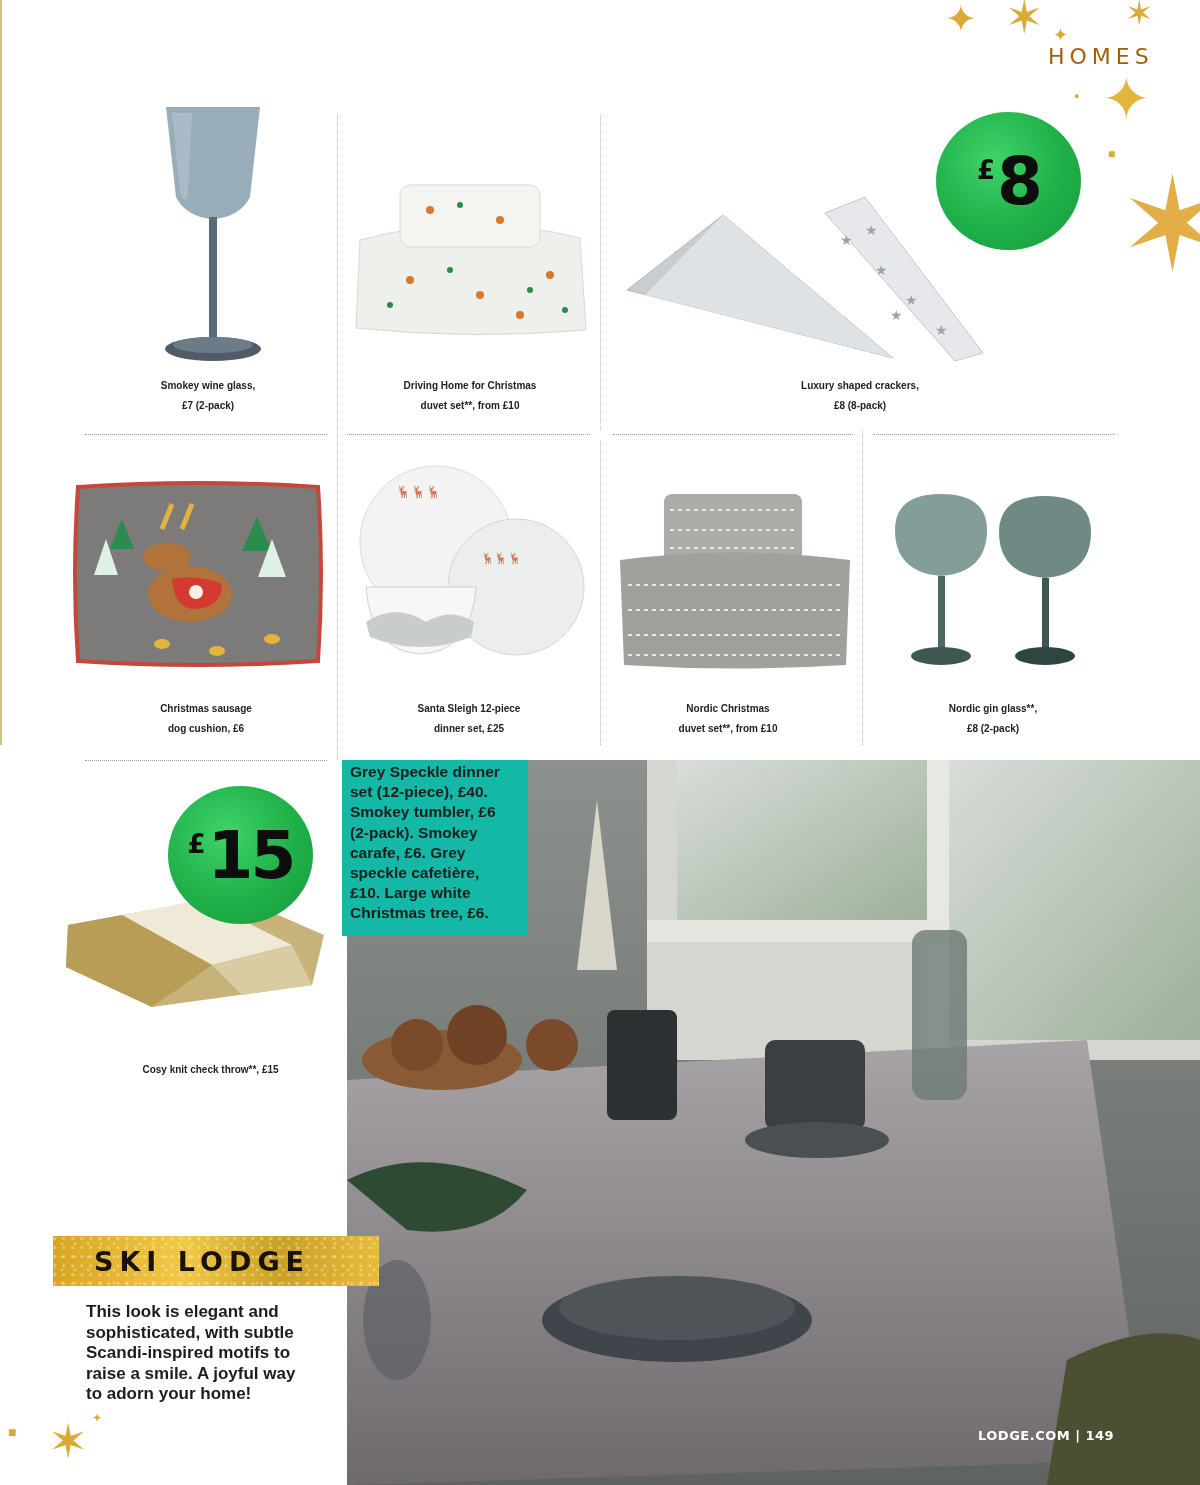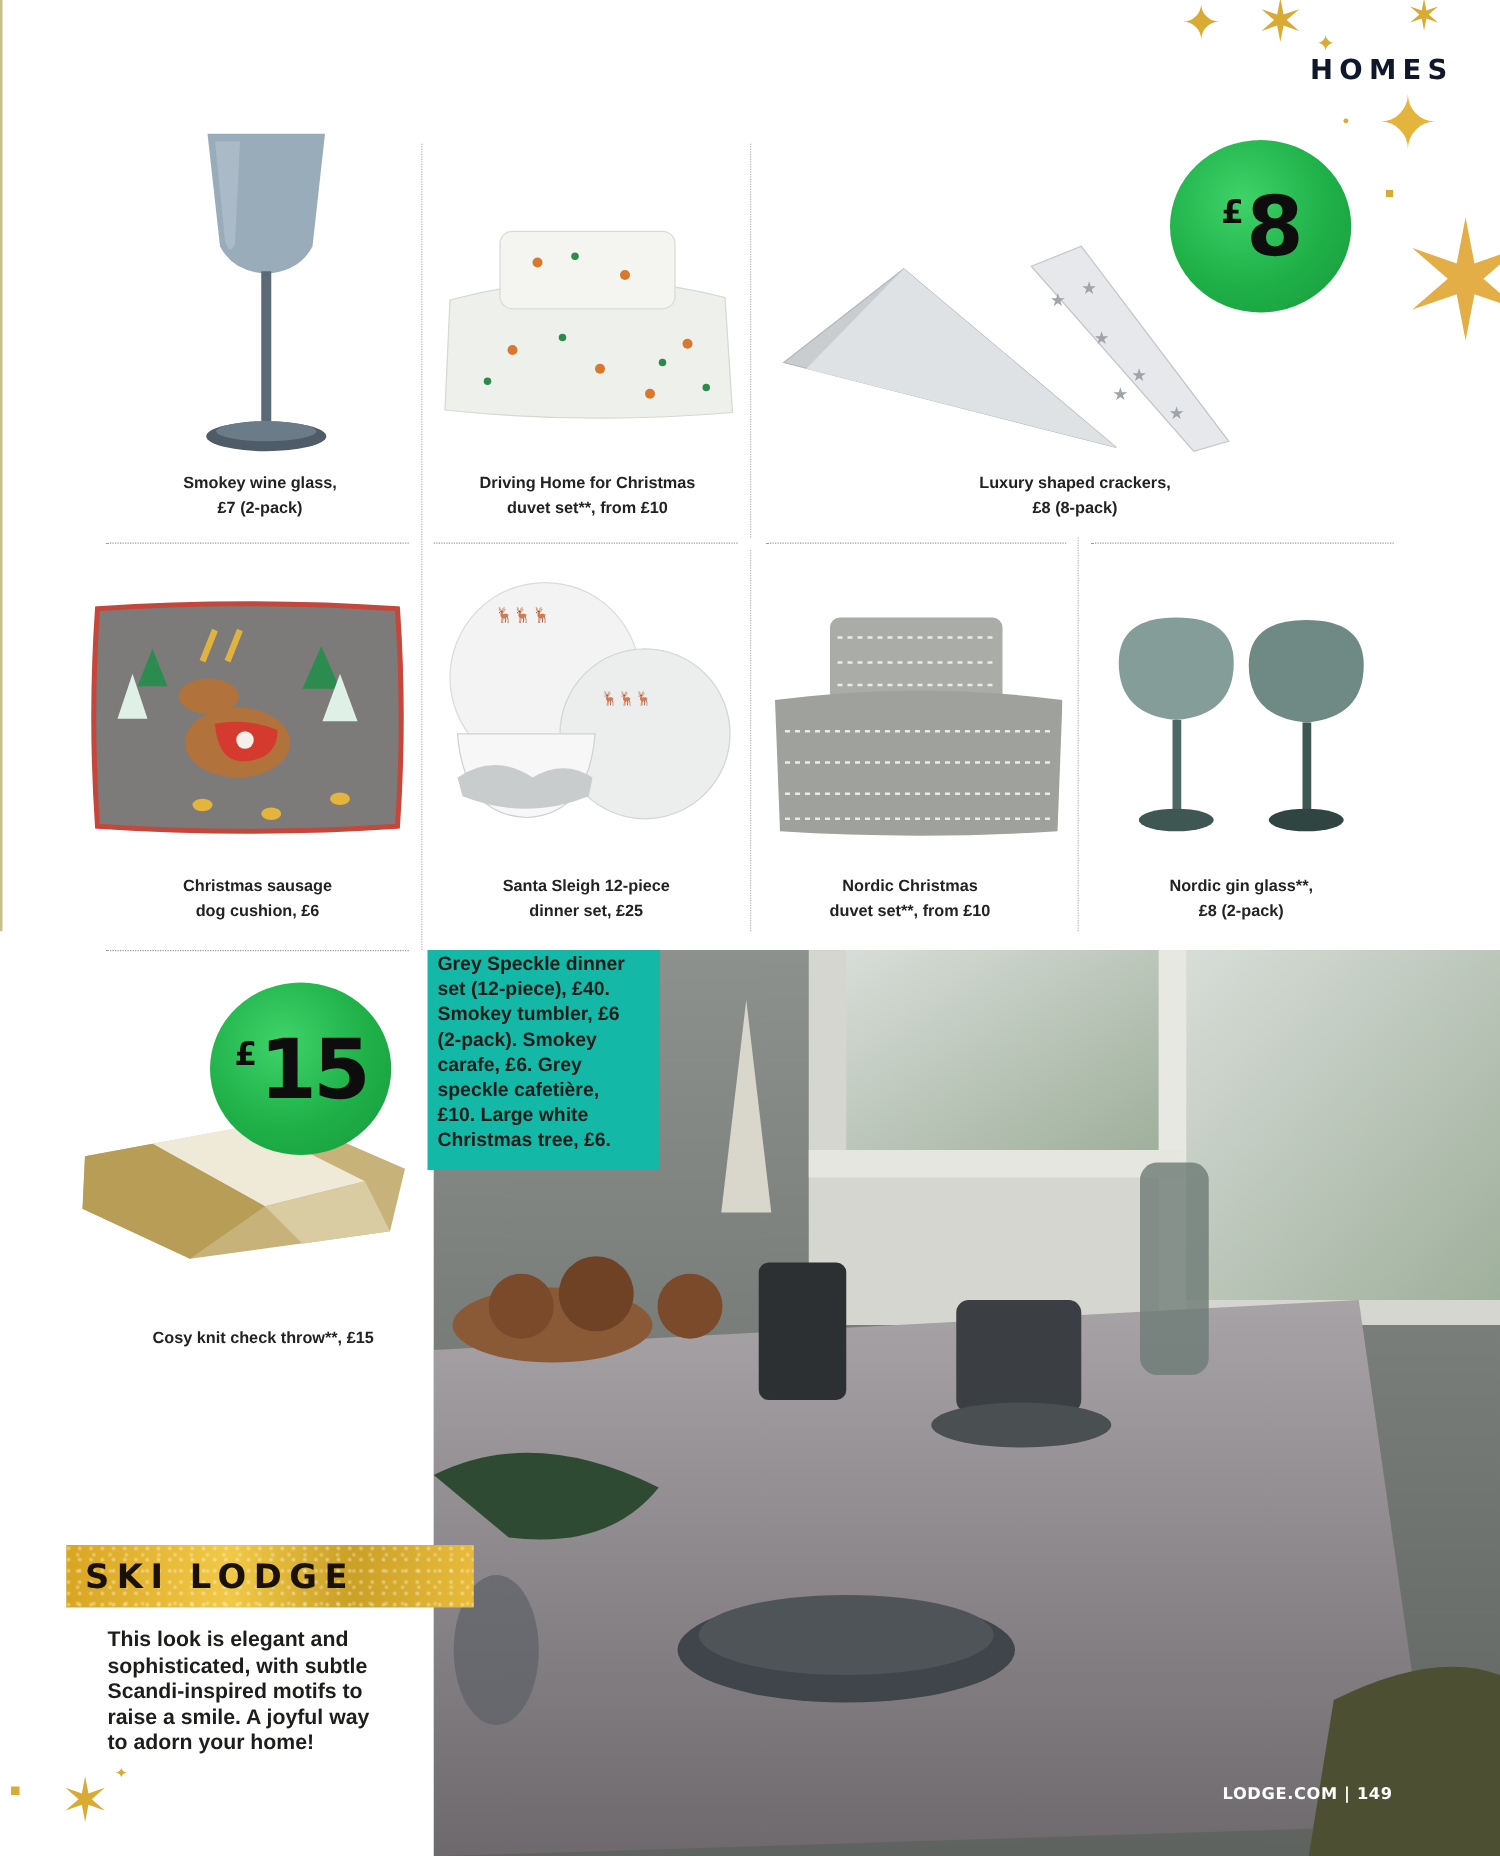--- a/index.html
+++ b/index.html
@@ -1,31 +1,31 @@
 <!DOCTYPE html>
 <html><head>
 <meta charset="utf-8">
 <style>
   * { box-sizing: border-box; margin: 0; padding: 0; }
   html, body { width: 1200px; height: 1485px; background: #ffffff; overflow: hidden; }
   body { position: relative; font-family: "Liberation Sans", "DejaVu Sans", sans-serif; color: #1d1d1b; }
   .abs { position: absolute; }
-  .caption { position: absolute; text-align: center; font-weight: bold; font-size: 13px; line-height: 20px; color: #222; }
+  .caption { position: absolute; text-align: center; font-weight: bold; font-size: 10px; line-height: 20px; color: #222; }
   .caption span { display: block; }
   .vdot { position: absolute; width: 0; border-left: 1.5px dotted #b8b8b8; }
   .hdot { position: absolute; height: 0; border-top: 1.5px dotted #9a9a9a; }
-  .section-title { position: absolute; left: 1048px; top: 44px; font-size: 22px; font-weight: bold; letter-spacing: 5px; color: #0f172a; font-family: "DejaVu Sans", sans-serif; }
+  .section-title { position: absolute; left: 1048px; top: 44px; font-size: 22px; font-weight: normal; letter-spacing: 5px; color: #a16207; font-family: "DejaVu Sans", sans-serif; }
   .price-badge { position: absolute; border-radius: 50%; background: radial-gradient(circle at 40% 35%, #3fd36a 0%, #1fb048 55%, #179a3c 100%); display: flex; align-items: center; justify-content: center; color: #0d0d0d; font-family: "DejaVu Sans", sans-serif; font-weight: bold; }
   .price-badge .cur { font-size: 26px; margin-right: 2px; align-self: center; margin-top: -22px; }
   .price-badge .num { font-size: 66px; letter-spacing: -3px; }
   .glitter { background:
     radial-gradient(circle at 20% 30%, rgba(255,255,255,.35) 1px, transparent 2px),
     radial-gradient(circle at 70% 60%, rgba(255,255,255,.3) 1px, transparent 2px),
     linear-gradient(90deg, #d9a521, #f1c946 40%, #caa025 70%, #e8bb3a); background-size: 9px 9px, 13px 13px, 100% 100%; }
-  .ski-banner { position: absolute; left: 53px; top: 1236px; width: 326px; height: 50px; display: flex; align-items: center; padding-left: 15px; }
+  .ski-banner { position: absolute; left: 53px; top: 1236px; width: 326px; height: 50px; display: flex; align-items: center; padding-left: 41px; }
   .ski-banner span { font-family: "DejaVu Sans", sans-serif; font-weight: bold; font-size: 27px; letter-spacing: 6px; color: #1a1209; }
   .ski-body { position: absolute; left: 86px; top: 1302px; width: 220px; font-weight: bold; font-size: 17px; line-height: 20.5px; color: #1d1d1b; }
   .photo-caption { position: absolute; left: 342px; top: 760px; width: 186px; height: 176px; background: #14b8a6; padding: 2px 0 0 8px; font-weight: bold; font-size: 15.5px; line-height: 20.2px; color: #1d1d1b; z-index: 3; }
   .photo { position: absolute; left: 347px; top: 760px; width: 853px; height: 725px; overflow: hidden; background: #6e716e; }
   .footer { position: absolute; left: 978px; top: 1428px; font-size: 13px; font-weight: bold; color: #ffffff; letter-spacing: .5px; z-index: 4; font-family: "DejaVu Sans", sans-serif; }
   .star { position: absolute; color: #d9aa34; line-height: 1; }
   .left-edge { position: absolute; left: 0; top: 0; width: 2px; height: 745px; background: #c9c08a; }
 </style>
 </head>
 <body>

